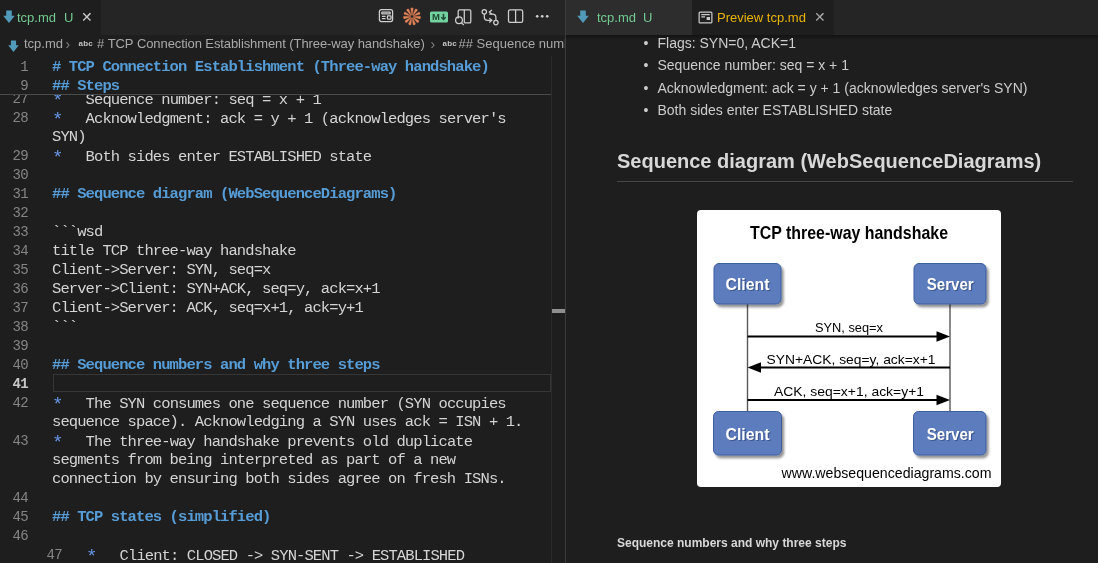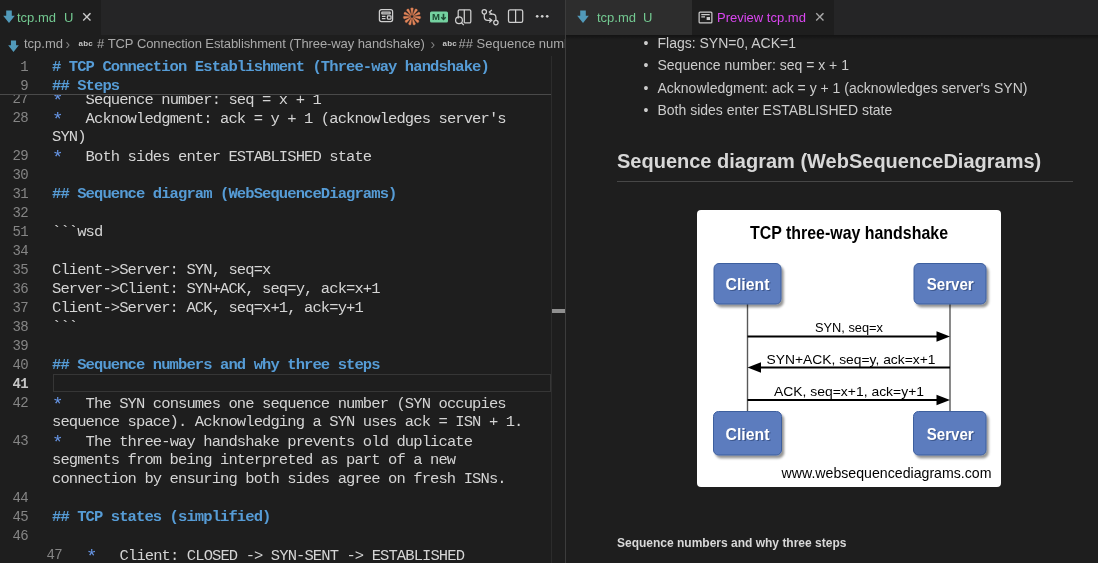--- a/index.html
+++ b/index.html
@@ -85,21 +85,21 @@
 <div class="abs tabtxt green" style="left:643px;top:10px;">U</div>
 
 <div class="tab" style="left:692px;width:142px;background:#1e1e1e;"></div>
 <div class="abs" style="left:698px;top:10px;">
   <svg width="15" height="15" viewBox="0 0 16 16" fill="none" stroke="#cccccc" stroke-width="1.3">
     <rect x="1.2" y="2.2" width="13.6" height="11.6" rx="1"></rect>
     <path d="M3.5 5 h9 M3.5 7.3 h4"></path>
     <rect x="9.2" y="7.5" width="3.6" height="3.2" fill="#cccccc" stroke="none"></rect>
   </svg>
 </div>
-<div class="abs tabtxt" style="left:717px;top:10px;color:#d946ef;">Preview tcp.md</div>
+<div class="abs tabtxt" style="left:717px;top:10px;color:#eab308;">Preview tcp.md</div>
 <div class="abs" style="left:814px;top:10px;color:#a8a8a8;font-size:14px;line-height:14px;">✕</div>
 
 <div class="abs" style="left:8px;top:39px;">
   <svg width="11" height="13" viewBox="0 0 12 14">
       <path d="M3.2 0.5 h5.6 v5.2 h3 L6 13 L0.2 5.7 h3 z" fill="#519aba"></path>
     </svg>
 </div>
 <div class="abs crumb" style="left:24px;top:35.5px;">tcp.md</div>
 <div class="abs" style="left:65.5px;top:36px;color:#828282;font-size:14px;">›</div>
 <div class="abs abc" style="left:78.5px;top:40px;">abc</div>
@@ -109,22 +109,22 @@
 <div class="abs crumb" style="left:458.5px;top:35.5px;width:107px;overflow:hidden;white-space:nowrap;">## Sequence numb</div>
 
 <div class="abs" style="left:0;top:0;width:566px;height:563px;overflow:hidden;">
 <div class="codeline" style="top:88px;"><span class="ln">27</span><span class="ct"><span class="li">*</span>   Sequence number: seq = x + 1</span></div>
 <div class="codeline" style="top:107px;"><span class="ln">28</span><span class="ct"><span class="li">*</span>   Acknowledgment: ack = y + 1 (acknowledges server's</span></div>
 <div class="codeline" style="top:126px;"><span class="ct">SYN)</span></div>
 <div class="codeline" style="top:145px;"><span class="ln">29</span><span class="ct"><span class="li">*</span>   Both sides enter ESTABLISHED state</span></div>
 <div class="codeline" style="top:164px;"><span class="ln">30</span></div>
 <div class="codeline" style="top:183px;"><span class="ln">31</span><span class="ct"><span class="h">## Sequence diagram (WebSequenceDiagrams)</span></span></div>
 <div class="codeline" style="top:202px;"><span class="ln">32</span></div>
-<div class="codeline" style="top:221px;"><span class="ln">51</span><span class="ct">```wsd</span></div>
-<div class="codeline" style="top:240px;"><span class="ln">34</span></div>
+<div class="codeline" style="top:221px;"><span class="ln">33</span><span class="ct">```wsd</span></div>
+<div class="codeline" style="top:240px;"><span class="ln">34</span><span class="ct">title TCP three-way handshake</span></div>
 <div class="codeline" style="top:259px;"><span class="ln">35</span><span class="ct">Client-&gt;Server: SYN, seq=x</span></div>
 <div class="codeline" style="top:278px;"><span class="ln">36</span><span class="ct">Server-&gt;Client: SYN+ACK, seq=y, ack=x+1</span></div>
 <div class="codeline" style="top:297px;"><span class="ln">37</span><span class="ct">Client-&gt;Server: ACK, seq=x+1, ack=y+1</span></div>
 <div class="codeline" style="top:316px;"><span class="ln">38</span><span class="ct">```</span></div>
 <div class="codeline" style="top:335px;"><span class="ln">39</span></div>
 <div class="codeline" style="top:354px;"><span class="ln">40</span><span class="ct"><span class="h">## Sequence numbers and why three steps</span></span></div>
 <div class="codeline" style="top:373px;"><span class="ln" style="color:#c6c6c6;font-weight:bold;">41</span></div>
 <div class="codeline" style="top:392px;"><span class="ln">42</span><span class="ct"><span class="li">*</span>   The SYN consumes one sequence number (SYN occupies</span></div>
 <div class="codeline" style="top:411px;"><span class="ct">sequence space). Acknowledging a SYN uses ack = ISN + 1.</span></div>
 <div class="codeline" style="top:430px;"><span class="ln">43</span><span class="ct"><span class="li">*</span>   The three-way handshake prevents old duplicate</span></div>

